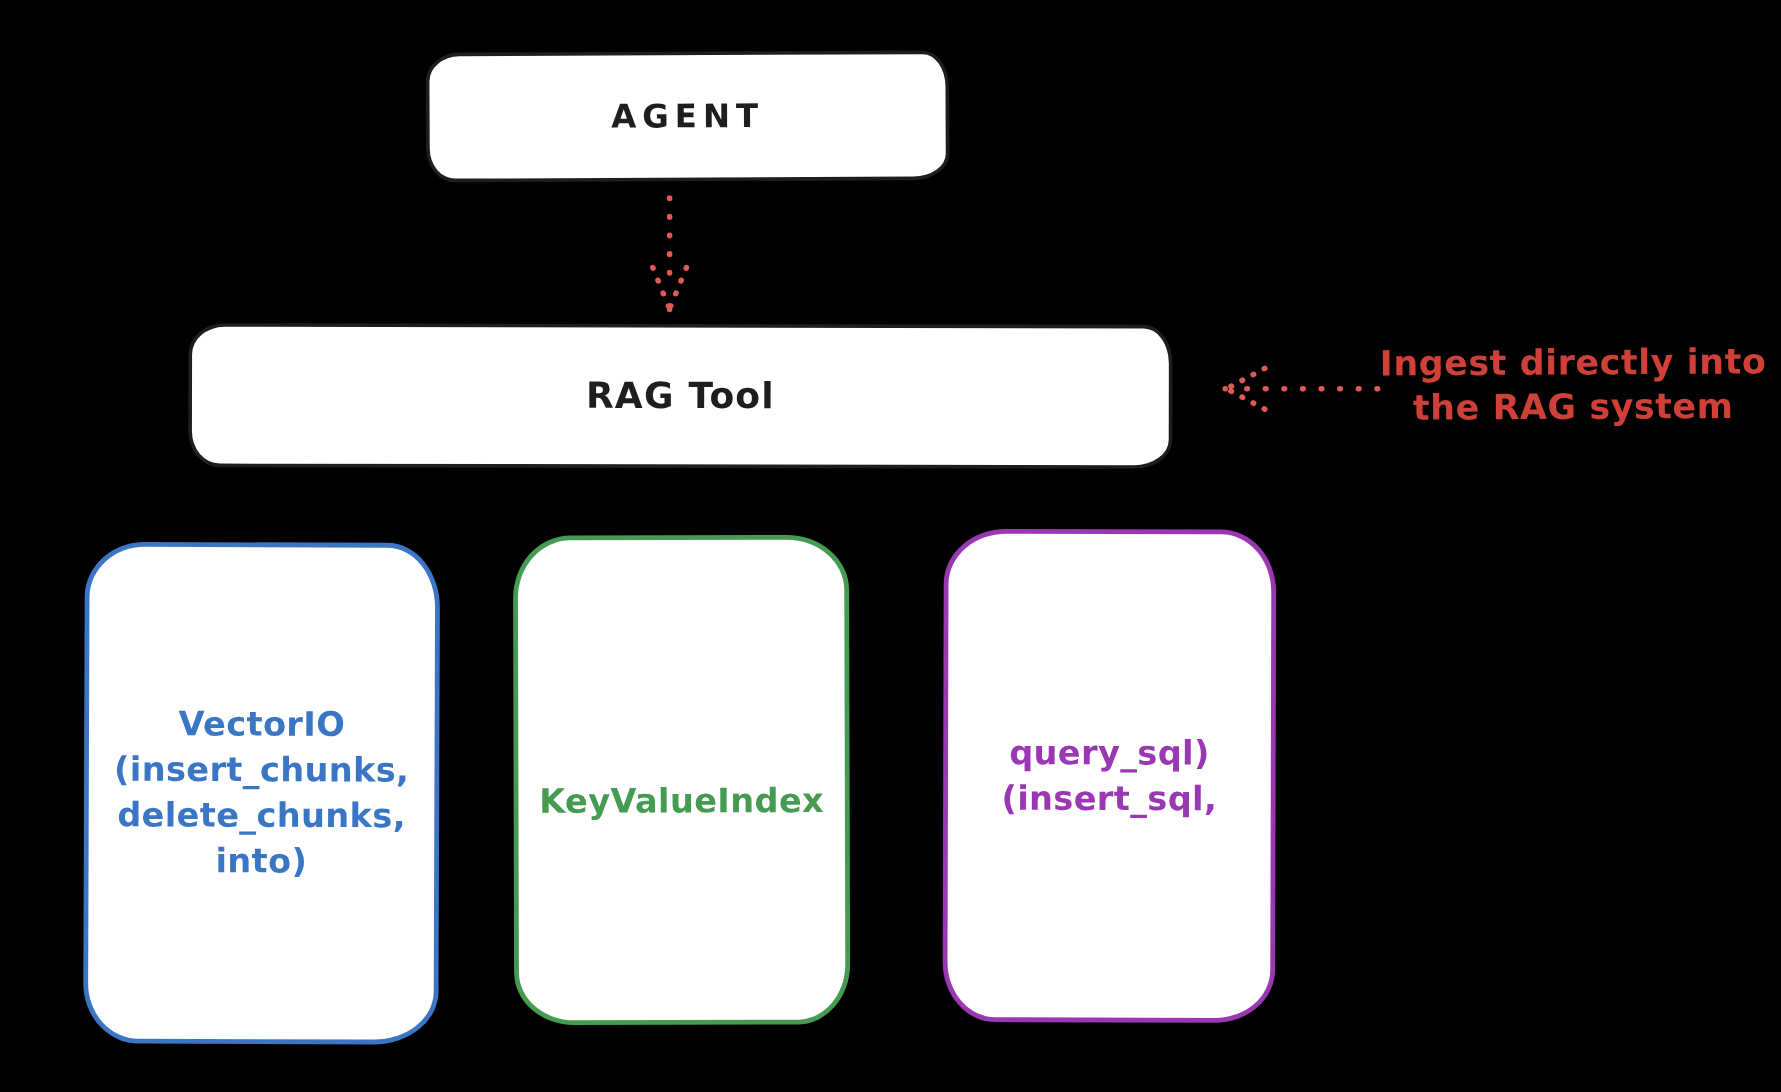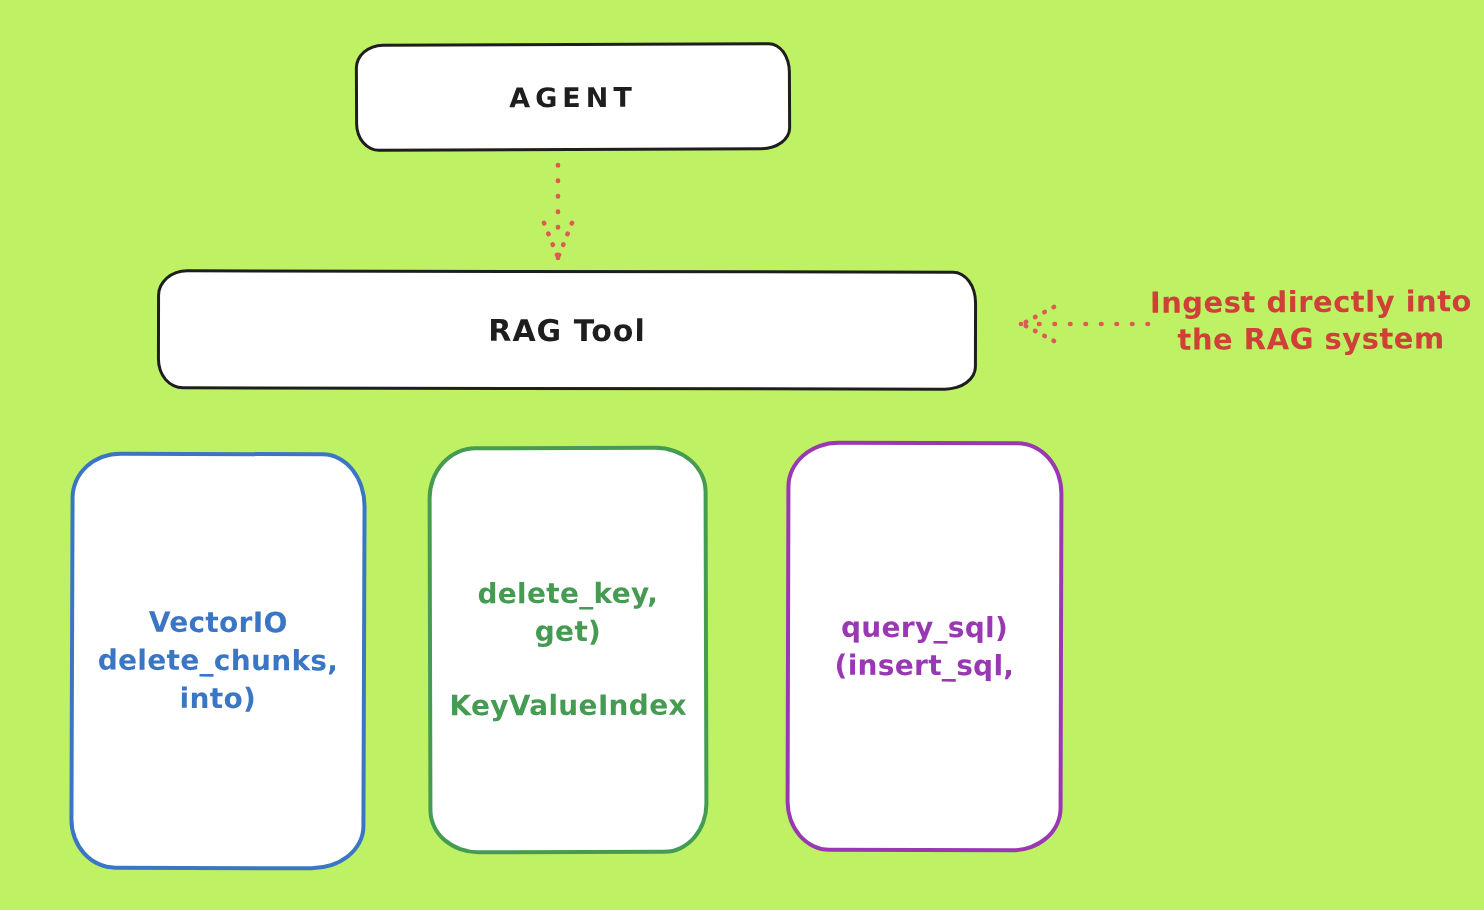--- a/index.html
+++ b/index.html
@@ -1,20 +1,20 @@
 <!DOCTYPE html>
 <html><head>
 <meta charset="utf-8">
 <style>
   html, body { margin: 0; padding: 0; background: #ffffff; }
   .canvas {
     position: relative;
     width: 1484px;
     height: 910px;
-    background: #bef264;
+    background: #000000;
     font-family: "DejaVu Sans", sans-serif;
     overflow: hidden;
   }
   .box {
     position: absolute;
     border: 3px solid #1e1e1e;
     background: #ffffff;
     display: flex;
     align-items: center;
     justify-content: center;
@@ -104,26 +104,26 @@
     <line x1="9" y1="27" x2="9" y2="27" stroke-width="4.6" stroke-linecap="round" stroke-dasharray="0.5 10"></line>
   </svg>
 
   <div class="annotation" style="color: rgb(207, 64, 56);">
     <div>Ingest directly into</div>
     <div>the RAG system</div>
   </div>
 
   <div class="store store-vector" style="border-color: rgb(59, 118, 196); color: rgb(59, 118, 196);">
     <div>VectorIO</div>
+    <div>(insert_chunks,</div>
     <div>delete_chunks,</div>
     <div>into)</div>
   </div>
 
   <div class="store store-keyvalue" style="border-color: rgb(69, 155, 82); color: rgb(69, 155, 82);">
-    <div>delete_key, get)</div>
     <div class="index-label">KeyValueIndex</div>
   </div>
 
   <div class="store store-relational" style="border-color: rgb(154, 56, 180); color: rgb(154, 56, 180);">
     <div>query_sql)</div>
     <div>(insert_sql,</div>
   </div>
 
 </div>
 

